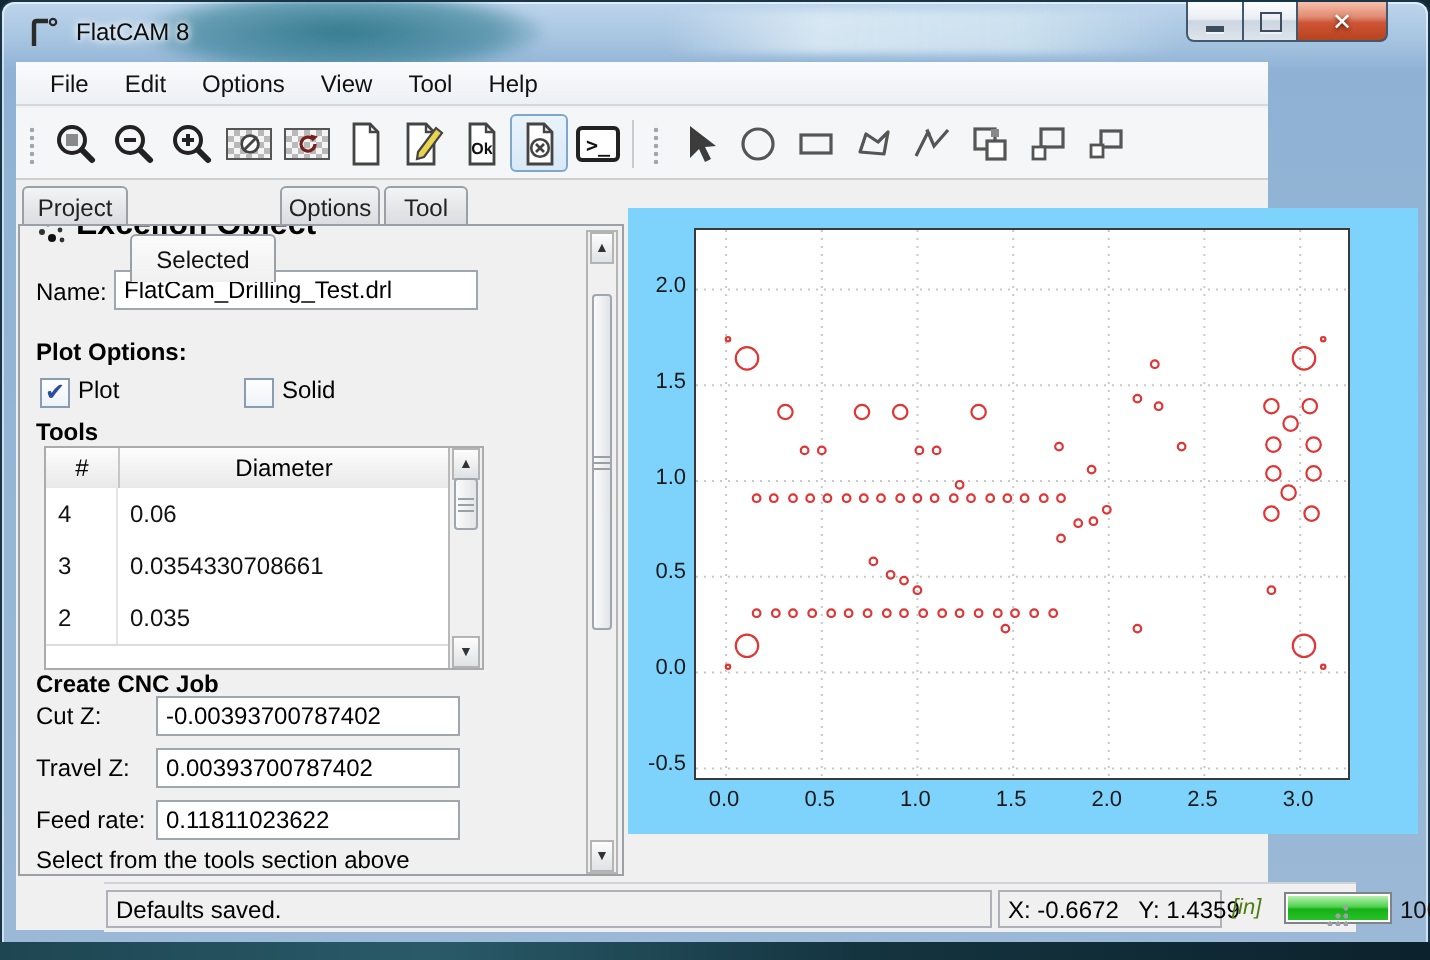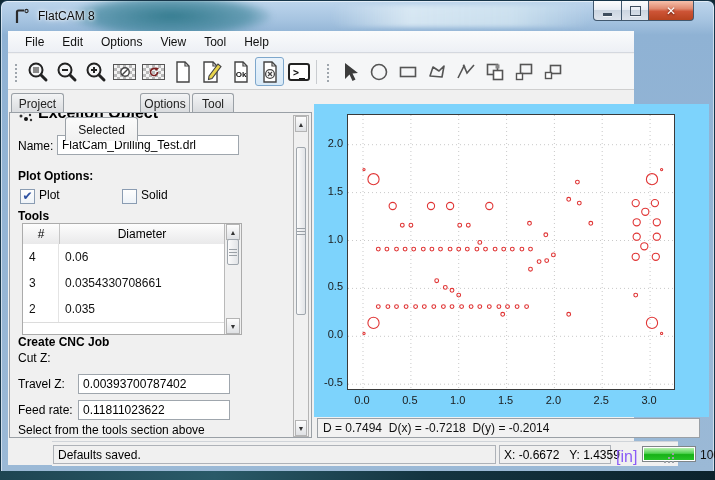--- a/index.html
+++ b/index.html
@@ -96,21 +96,21 @@
   .grid{stroke:#c9c9c9;stroke-width:1;stroke-dasharray:1 3;}
   .drill{fill:none;stroke:#e03535;stroke-width:1.1;}
   .ytick{position:absolute;left:0;width:29px;text-align:right;font-size:11px;color:#1a1a1a;}
   .xtick{position:absolute;transform:translateX(-50%);font-size:11px;color:#1a1a1a;top:290px;}
   .measure{position:absolute;left:309px;top:387px;width:383px;height:20px;border:1px solid #9aa0a6;background:#f2f2f2;
     display:flex;align-items:center;padding-left:5px;box-sizing:border-box;white-space:pre;font-size:12px;}
   
   .statusbar{position:absolute;left:0;top:410px;width:100%;height:24px;background:#f0f0f0;border-top:1px solid #d0d4d9;margin-left:44px;}
   .spanel{position:absolute;top:3px;height:19px;border:1px solid #aeb2b8;background:#f0f0f0;
     display:flex;align-items:center;padding:0 4px;box-sizing:border-box;white-space:pre;font-size:12px;color:#000;}
-  .units{position:absolute;top:6px;font-size:16px;color:#8b5cf6;}
+  .units{position:absolute;top:6px;font-size:11px;color:#4d7c0f;font-style:italic;}
   .pbar{position:absolute;left:590px;top:4px;width:54px;height:16px;border:1px solid #7f8post4;border:1px solid #7f8488;background:#fff;box-sizing:border-box;}
   .pchunk{position:absolute;left:1px;top:1px;bottom:1px;width:50px;
     background:linear-gradient(180deg,#b8f0b0 0%,#4fd24f 45%,#17b117 55%,#27c227 100%);}
   .ppct{position:absolute;left:648px;top:6px;font-size:12px;}
   .rgrip{position:absolute;right:4px;bottom:3px;width:12px;height:12px;
     background-image:radial-gradient(circle,#9aa0a6 1.2px,transparent 1.4px);
     background-size:4px 4px;background-position:1px 1px;
     clip-path:polygon(100% 0,100% 100%,0 100%);}
   .bottomstrip{position:absolute;left:0;top:471px;width:715px;height:9px;
     background:linear-gradient(90deg,#1e4552,#2a5a68 30%,#143440 60%,#0c222c);}
@@ -331,20 +331,21 @@
               <i></i>
               <i></i>
             </div>
           <div class="sb-btn" style="bottom:0;">▼</div>
         </div>
       </div>
 
       <span class="lbl b" style="left:8px;top:222px;">Create CNC Job</span>
 
       <span class="lbl" style="left:8px;top:238px;">Cut Z:</span>
+      <div class="field" style="left:68px;top:235px;width:152px;">-0.00393700787402</div>
 
       <span class="lbl" style="left:8px;top:264px;">Travel Z:</span>
       <div class="field" style="left:68px;top:261px;width:152px;text-align:center;">0.00393700787402</div>
 
       <span class="lbl" style="left:8px;top:290px;">Feed rate:</span>
       <div class="field" style="left:68px;top:287px;width:152px;">0.11811023622</div>
 
       <span class="lbl" style="left:8px;top:310px;">Select from the tools section above</span>
 
       <div class="sb" style="right:2px;top:2px;width:16px;height:322px;">
@@ -467,21 +468,20 @@
           <span class="xtick" style="left: 48.0226px;">0.0</span>
           <span class="xtick" style="left: 95.8653px;">0.5</span>
           <span class="xtick" style="left: 143.708px;">1.0</span>
           <span class="xtick" style="left: 191.551px;">1.5</span>
           <span class="xtick" style="left: 239.393px;">2.0</span>
           <span class="xtick" style="left: 287.236px;">2.5</span>
           <span class="xtick" style="left: 335.079px;">3.0</span>
         </div>
     </div>
 
-    <div class="measure">D = 0.7494  D(x) = -0.7218  D(y) = -0.2014</div>
 
     <div class="statusbar">
       <div class="spanel" style="left:1px;width:443px;">Defaults saved.</div>
       <div class="spanel" style="left:447px;width:112px;">X: -0.6672   Y: 1.4359</div>
       <span class="units" style="left:564px;">[in]</span>
       <div class="pbar">
         <div class="pchunk"></div>
       </div>
       <span class="ppct">100%</span>
       <div class="rgrip"></div>

